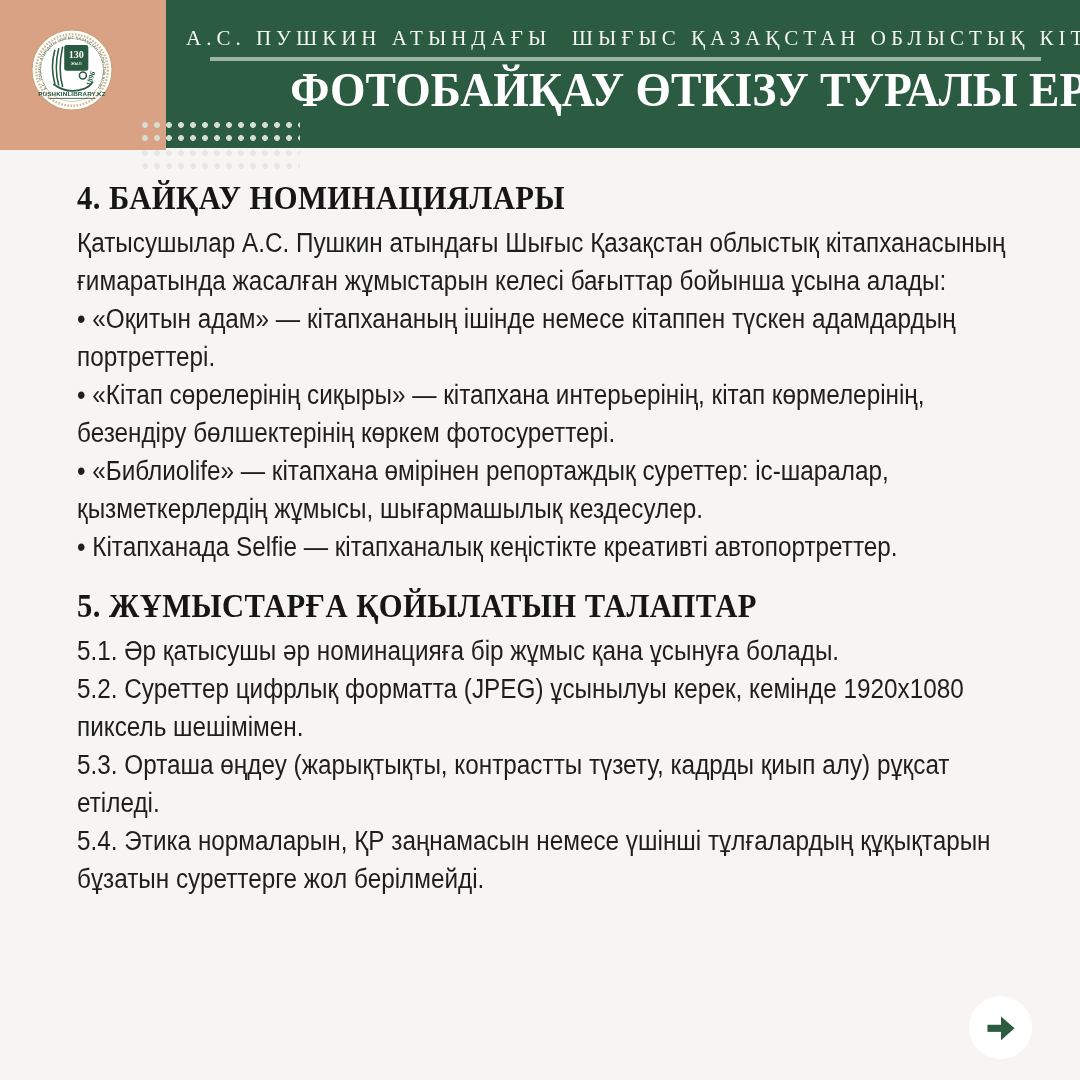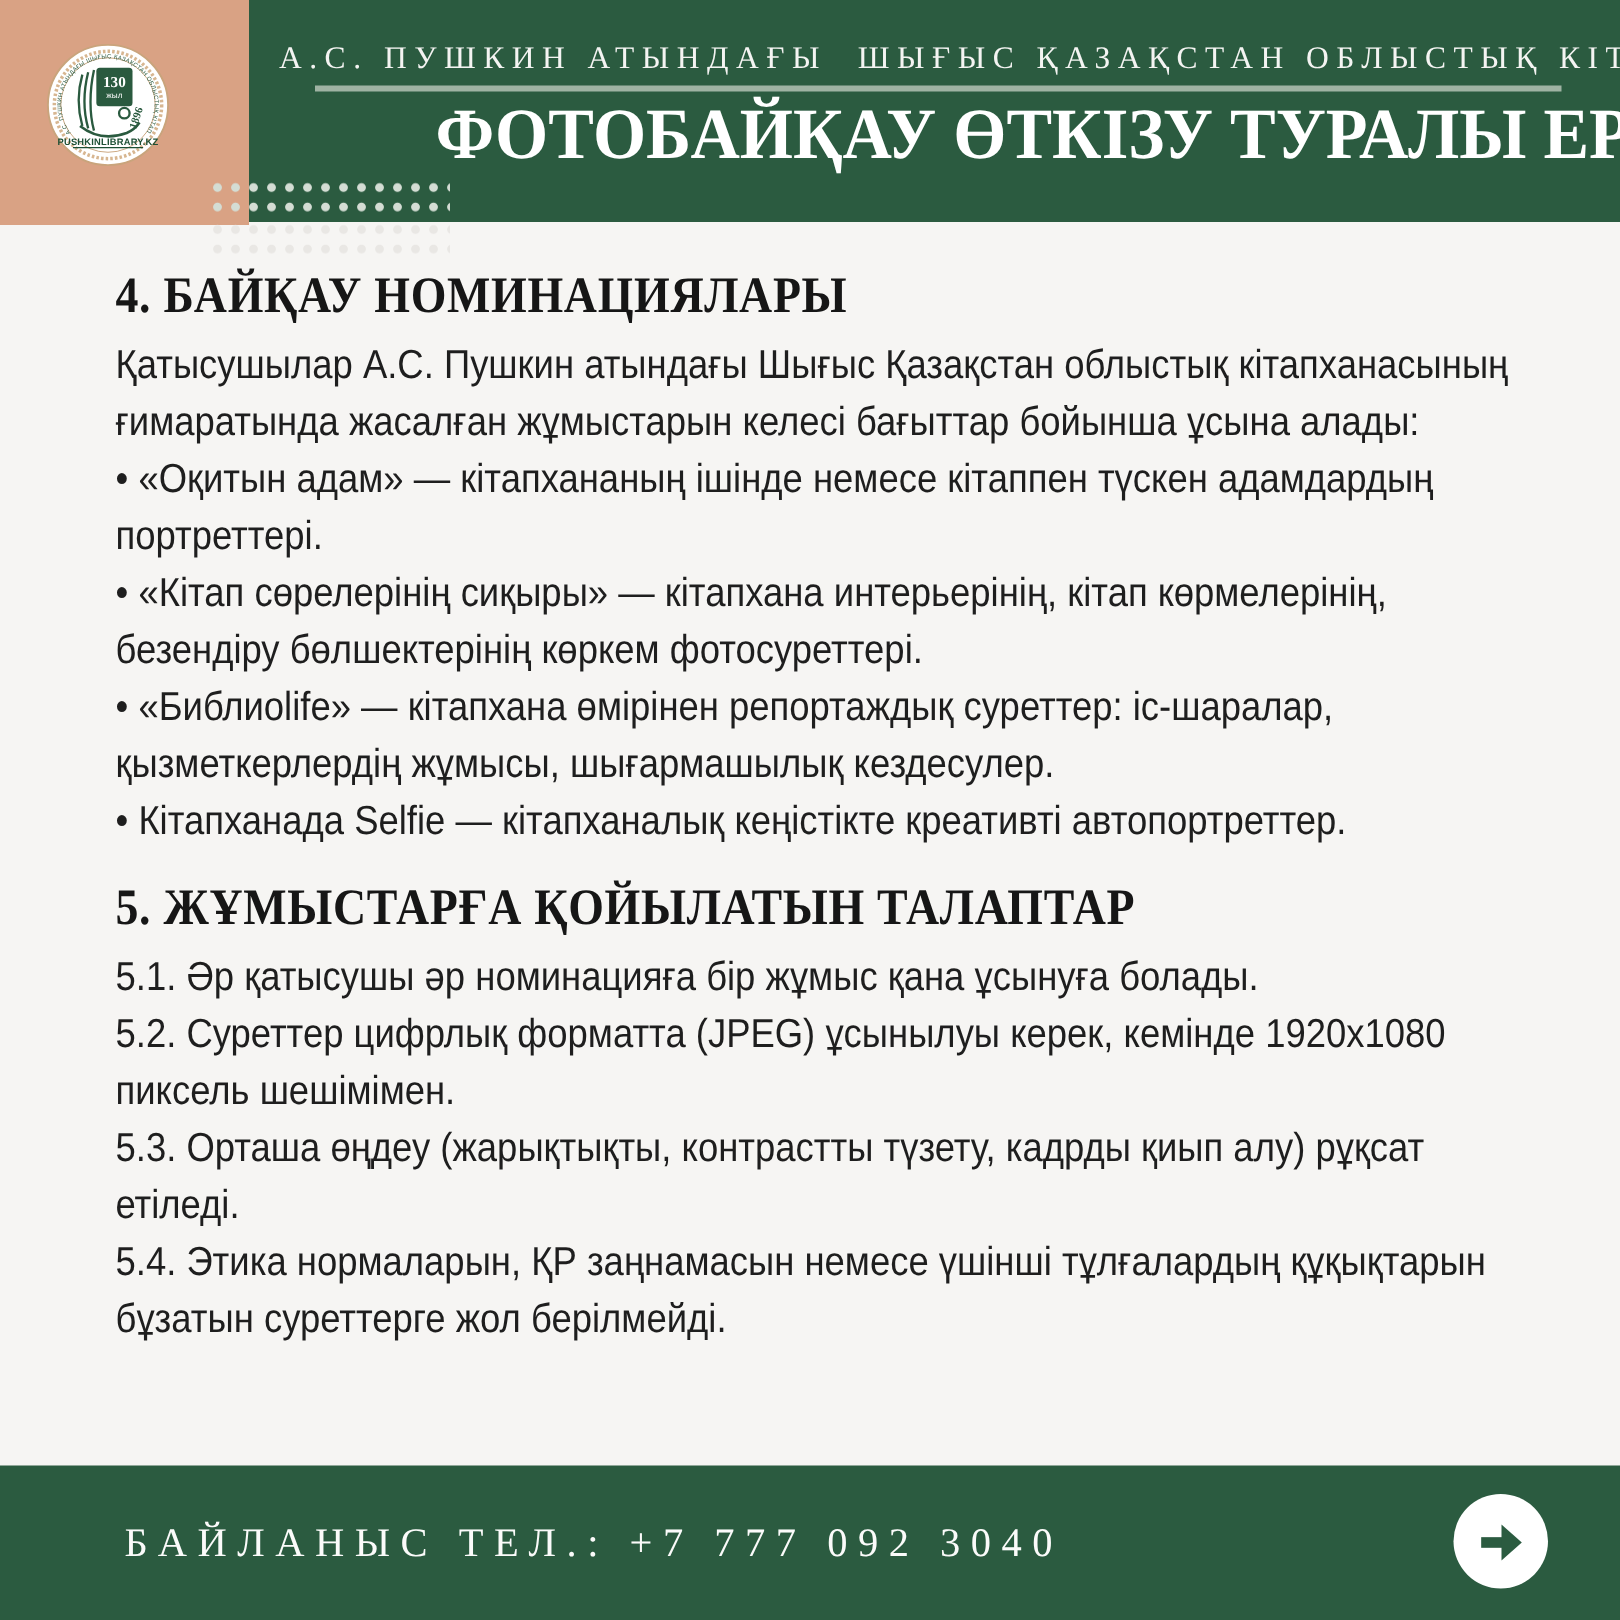--- a/index.html
+++ b/index.html
@@ -116,23 +116,20 @@
     <h2 class="sec-heading second">5. ЖҰМЫСТАРҒА ҚОЙЫЛАТЫН ТАЛАПТАР</h2>
     <div class="body-block">
       <p>5.1. Әр қатысушы әр номинацияға бір жұмыс қана ұсынуға болады.</p>
       <p>5.2. Суреттер цифрлық форматта (JPEG) ұсынылуы керек, кемінде 1920x1080 пиксель шешімімен.</p>
       <p>5.3. Орташа өңдеу (жарықтықты, контрастты түзету, кадрды қиып алу) рұқсат етіледі.</p>
       <p>5.4. Этика нормаларын, ҚР заңнамасын немесе үшінші тұлғалардың құқықтарын бұзатын суреттерге жол берілмейді.</p>
     </div>
 
   </div>
 
-  <div class="footer">
-    <div class="footer-text">БАЙЛАНЫС ТЕЛ.: +7 777 092 3040</div>
-  </div>
   <div class="arrow-btn">
     <svg viewBox="0 0 62 62" width="40" height="40">
       <rect x="10" y="26" width="24" height="11" fill="#2b5b40"></rect>
       <polygon points="31,13 52,31.5 31,50" fill="#2b5b40"></polygon>
     </svg>
   </div>
 
 </div>
 
 </body></html>

